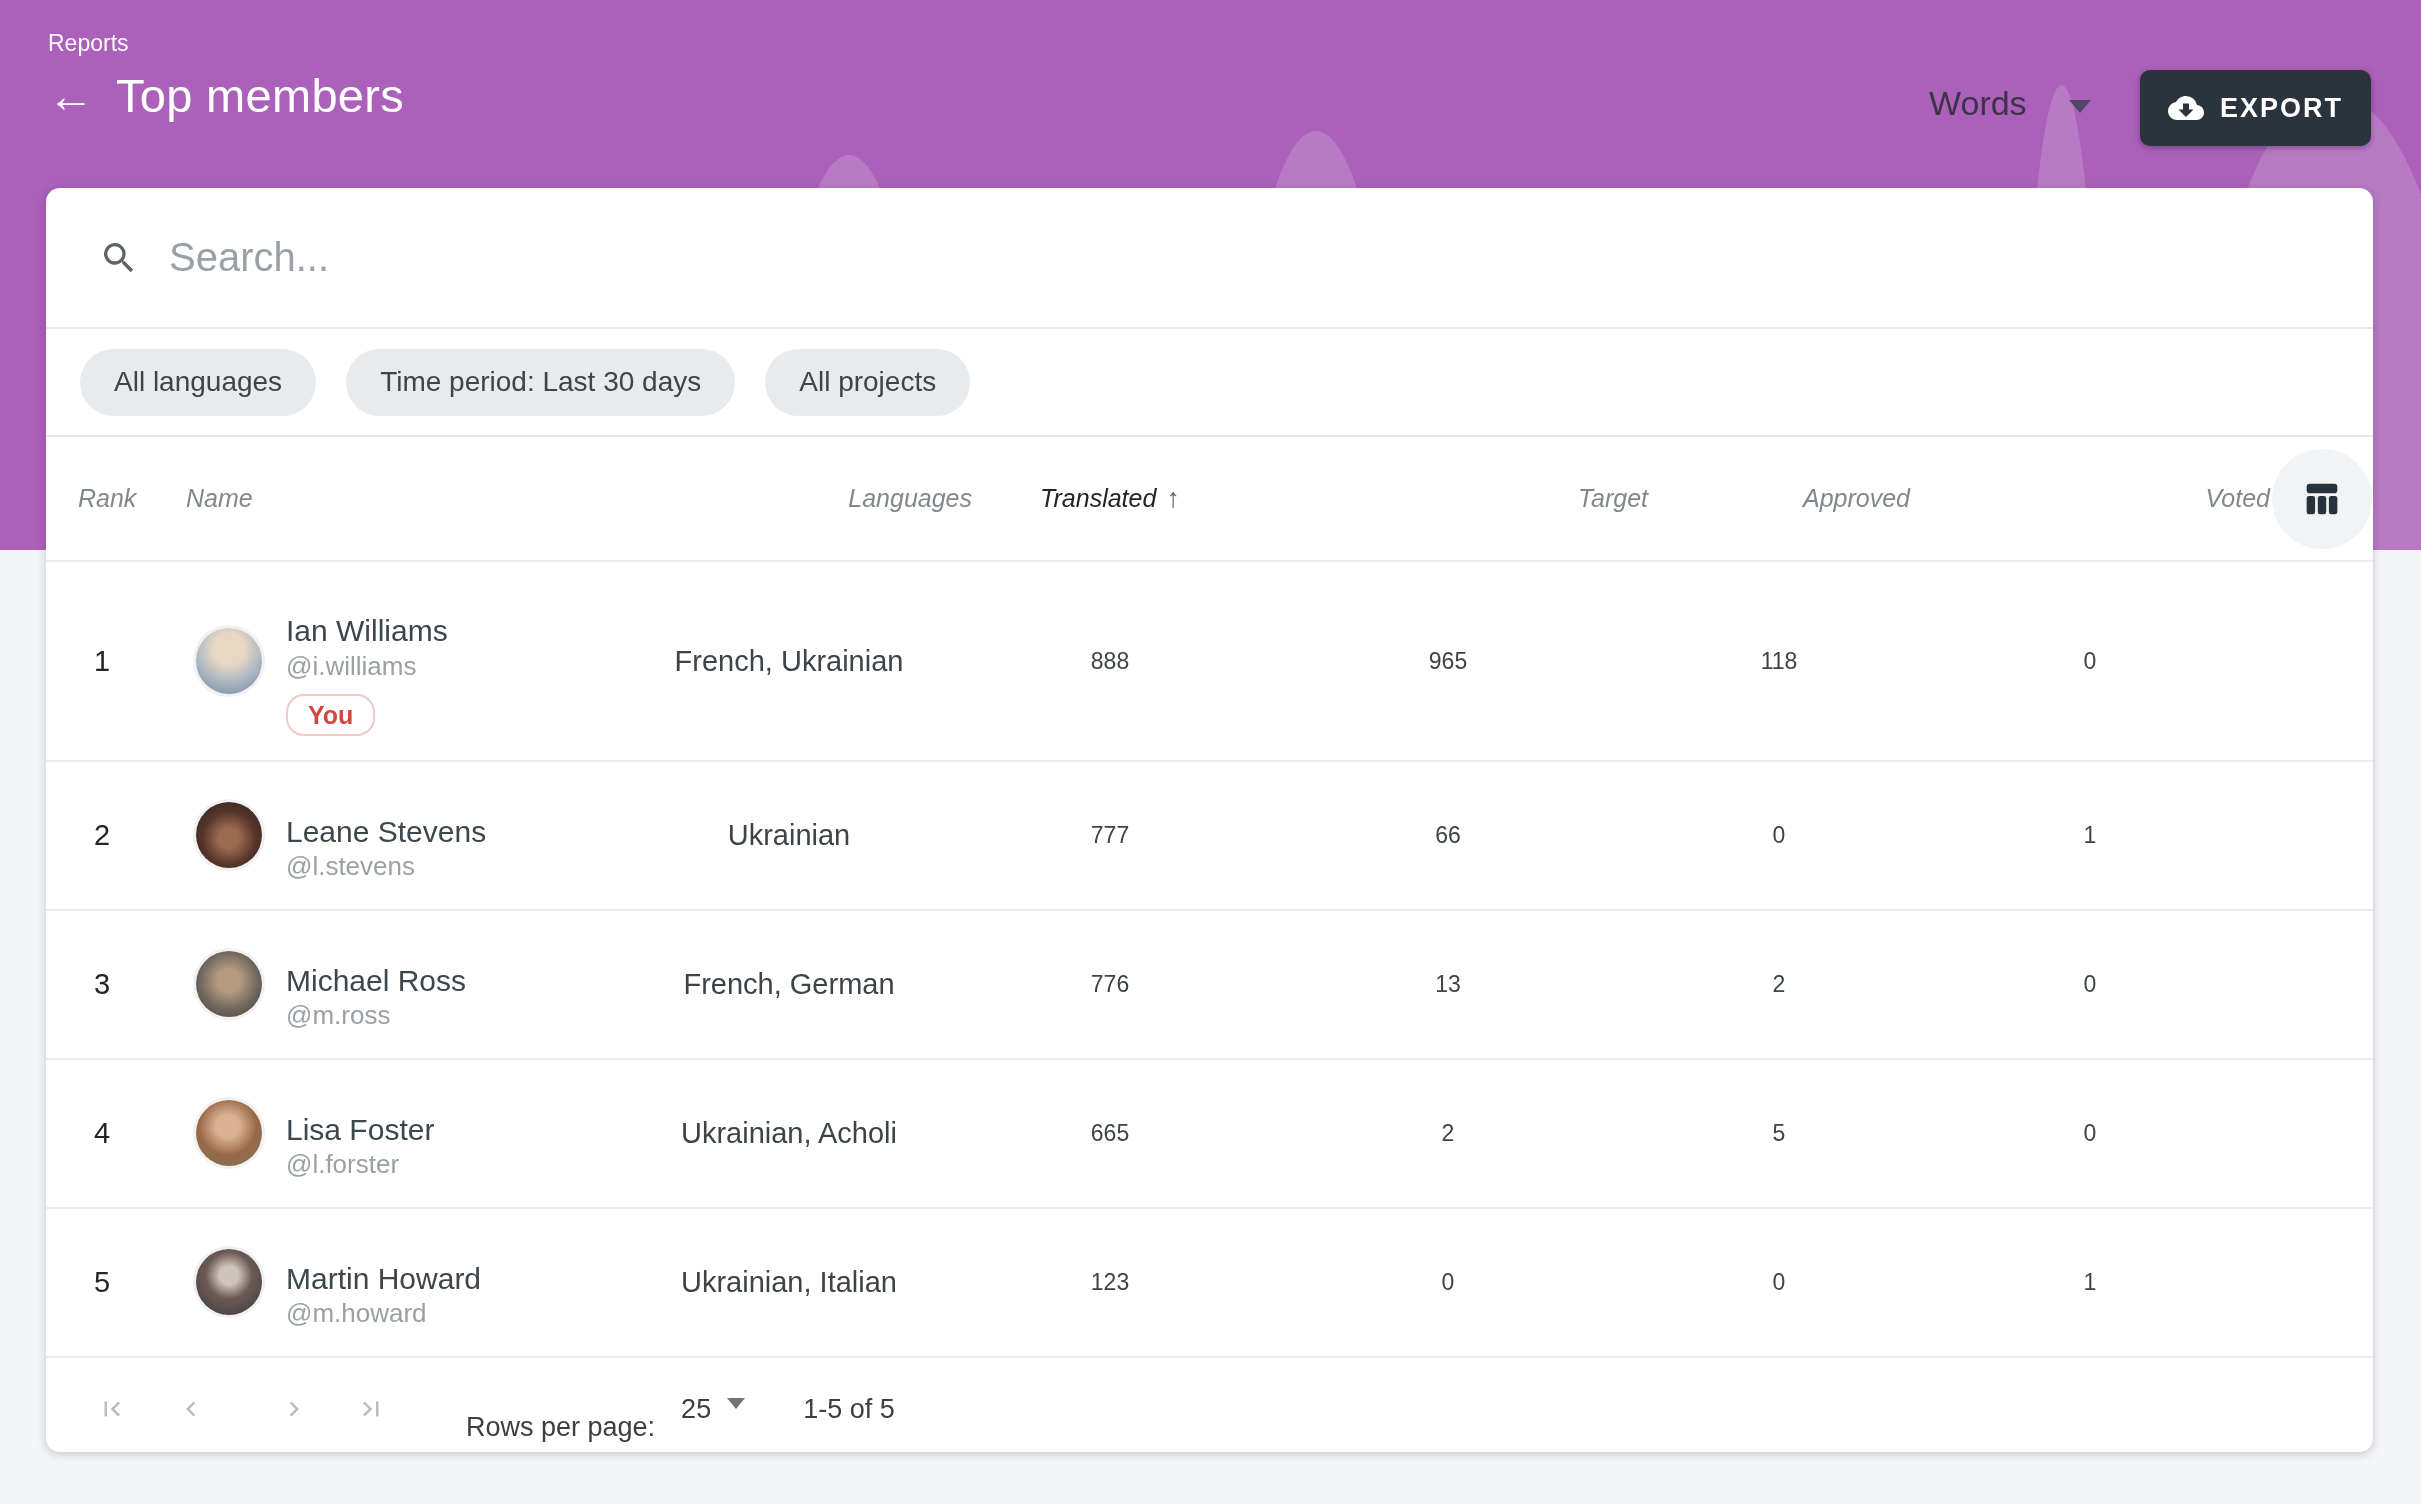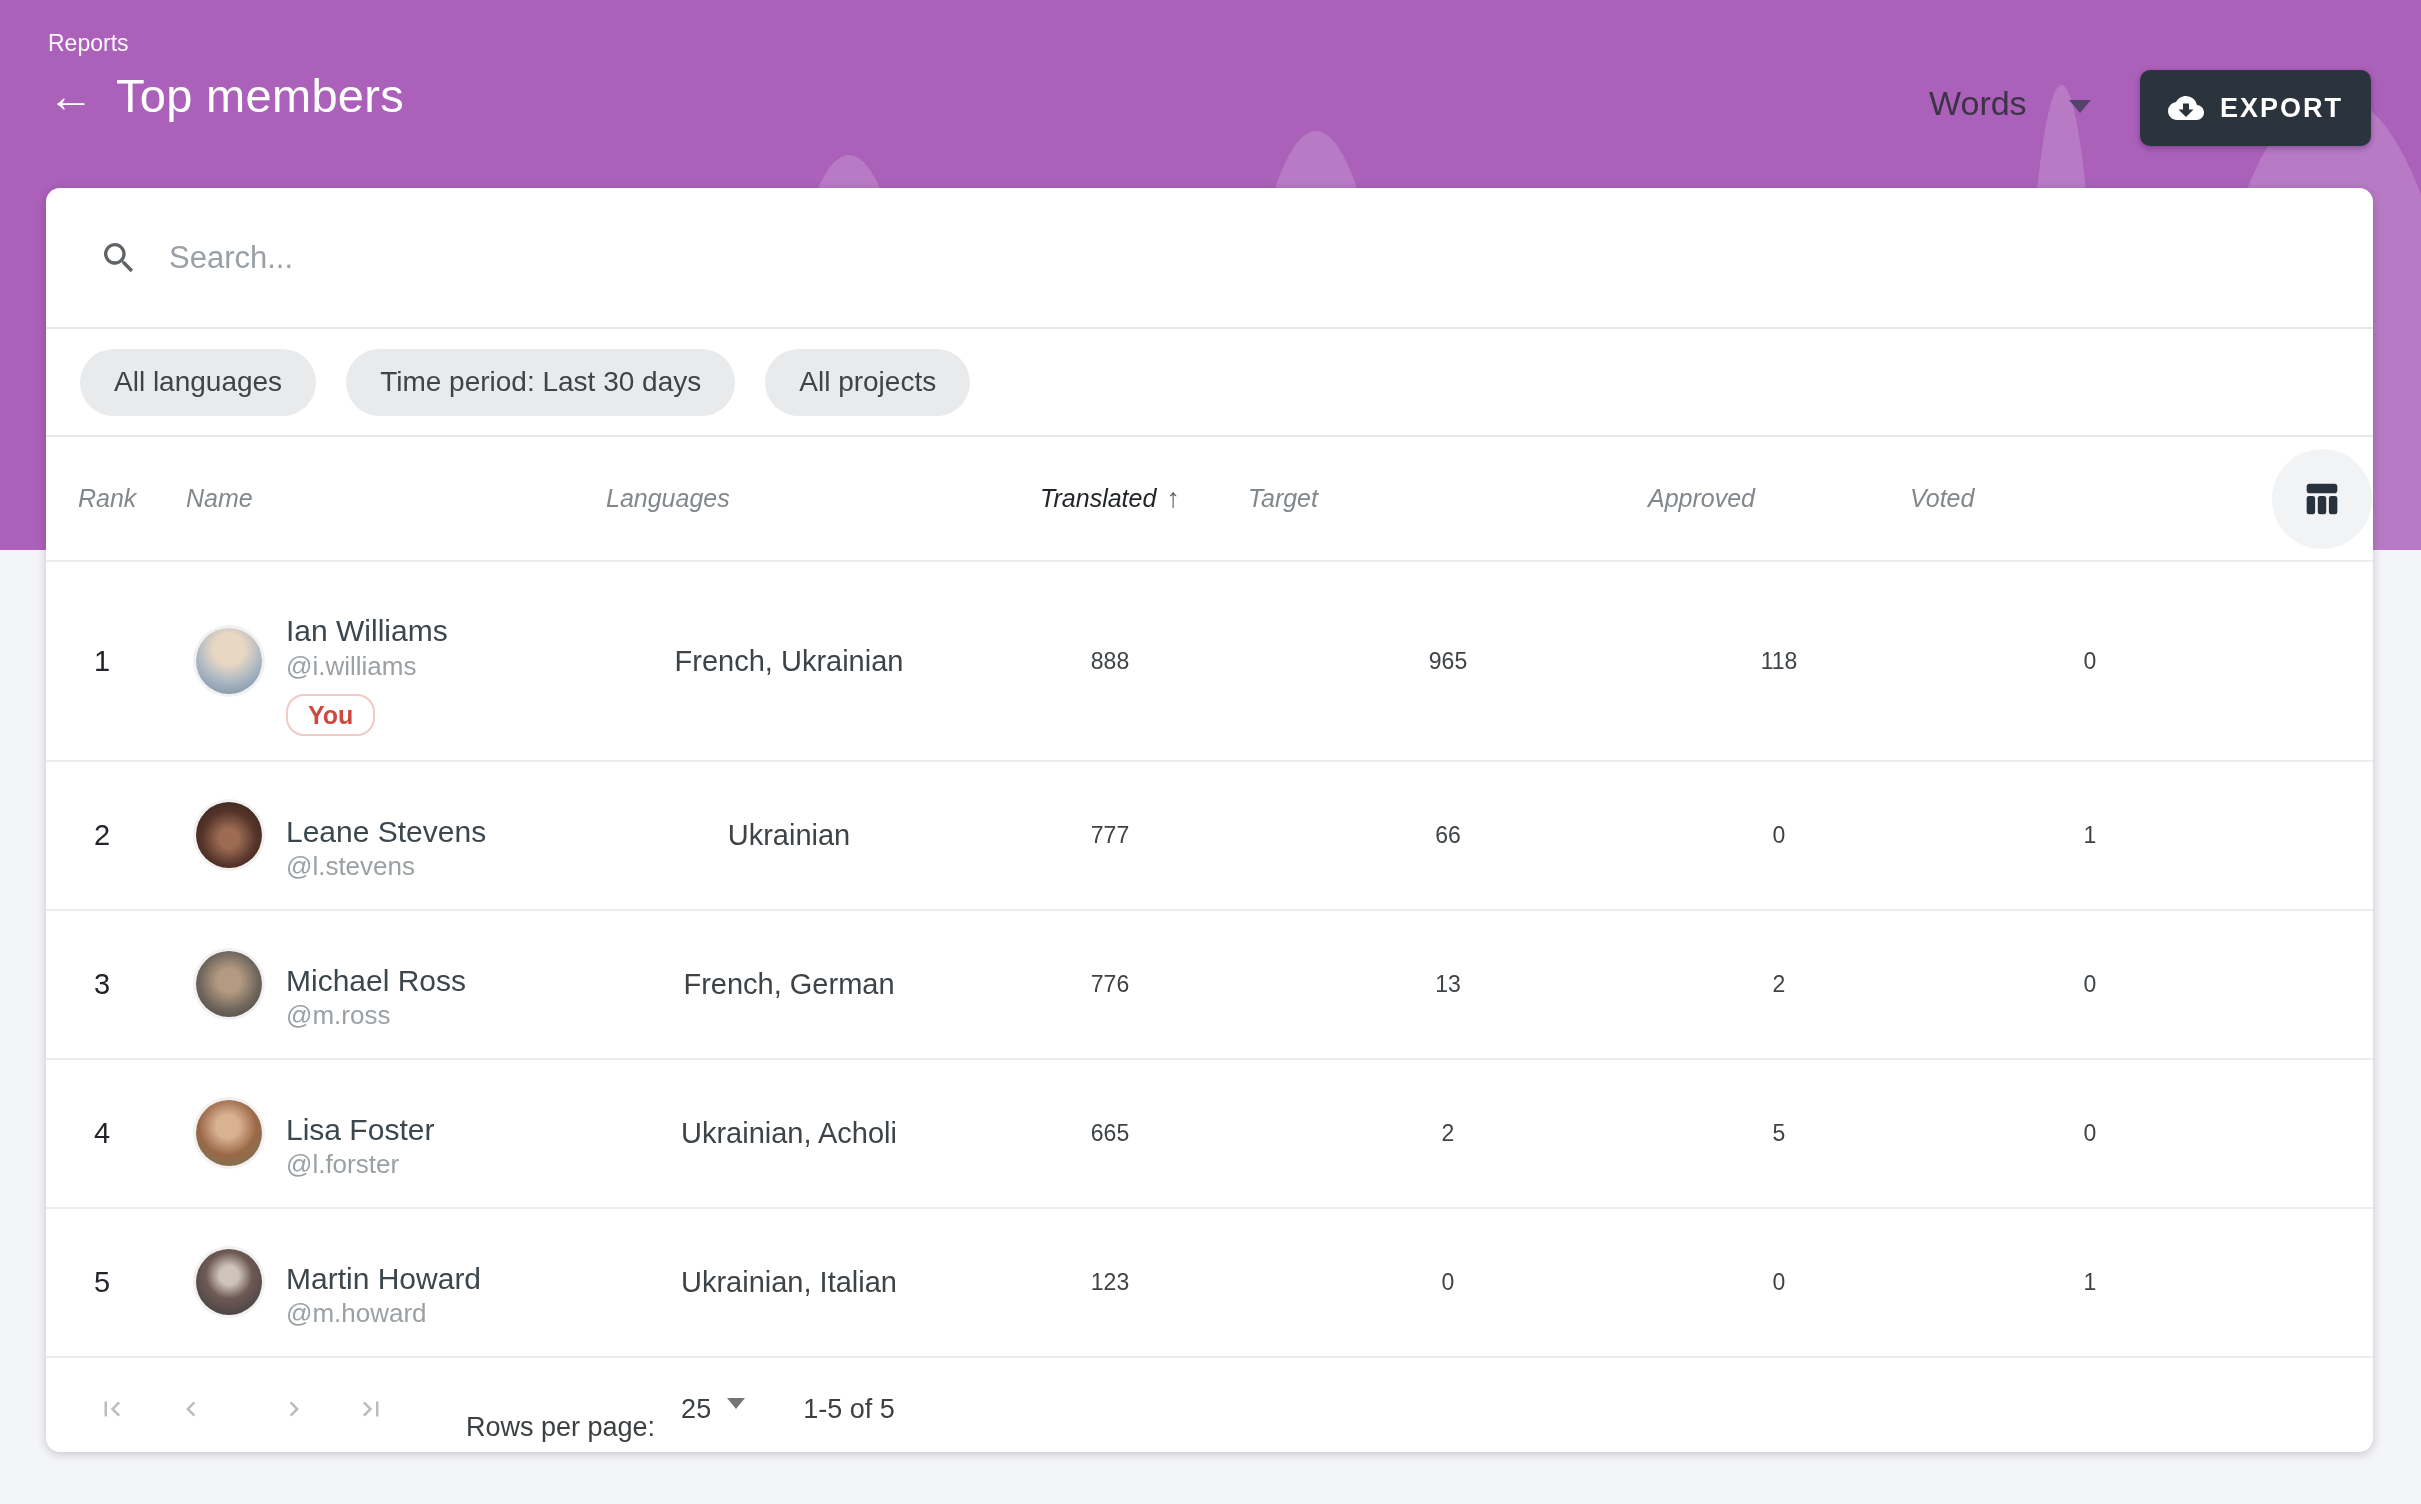--- a/index.html
+++ b/index.html
@@ -57,21 +57,21 @@
     box-shadow:0 2px 10px rgba(50,20,60,.22);
     display:flex;flex-direction:column;
   }
   
   .search-row{
     height:141px;display:flex;align-items:center;padding-left:53px;
     border-bottom:2px solid #e7e7e7;box-sizing:border-box;flex:0 0 auto;
   }
   .search-row svg{width:40px;height:40px;fill:#5f6368;flex:0 0 auto;}
   .search-input{
-    border:none;outline:none;font-size:31px;color:#3c4043;margin-left:28px;width:1400px;
+    border:none;outline:none;font-size:40px;color:#3c4043;margin-left:28px;width:1400px;
     font-family:"Liberation Sans", sans-serif;
   }
   .search-input::placeholder{color:#9aa0a6;}
   
   .chips-row{
     height:108px;display:flex;align-items:center;gap:30px;padding-left:34px;
     border-bottom:2px solid #e7e7e7;box-sizing:border-box;flex:0 0 auto;
   }
   .chip{
     background:#e9eaeb;border:none;border-radius:34px;height:67px;padding:0 34px;
@@ -81,21 +81,21 @@
   
   .grid-row{
     display:grid;
     grid-template-columns:130px 430px 366px 276px 400px 262px 360px 103px;
     align-items:center;
   }
   .thead{height:123px;flex:0 0 auto;}
   .th{font-size:25px;color:#82878c;font-style:italic;}
   .th.rank{padding-left:32px;}
   .th.name{padding-left:10px;}
-  .th.center{text-align:left;}
+  .th.center{text-align:right;}
   .th.sorted{color:#212428;font-weight:500;display:flex;align-items:center;justify-content:center;gap:10px;}
   .sort-arrow{font-size:27px;color:#5f6368;font-weight:400;}
   .cols-btn{
     width:100px;height:100px;border-radius:50%;background:#f2f3f4;border:none;cursor:pointer;
     display:flex;align-items:center;justify-content:center;justify-self:center;
   }
   .cols-btn svg{width:46px;height:46px;fill:#28323c;}
   .tbody{flex:1 1 auto;display:flex;flex-direction:column;}
   .trow{border-top:2px solid #ececec;flex:0 0 147px;}
   .trow.first{flex:0 0 198px;}

